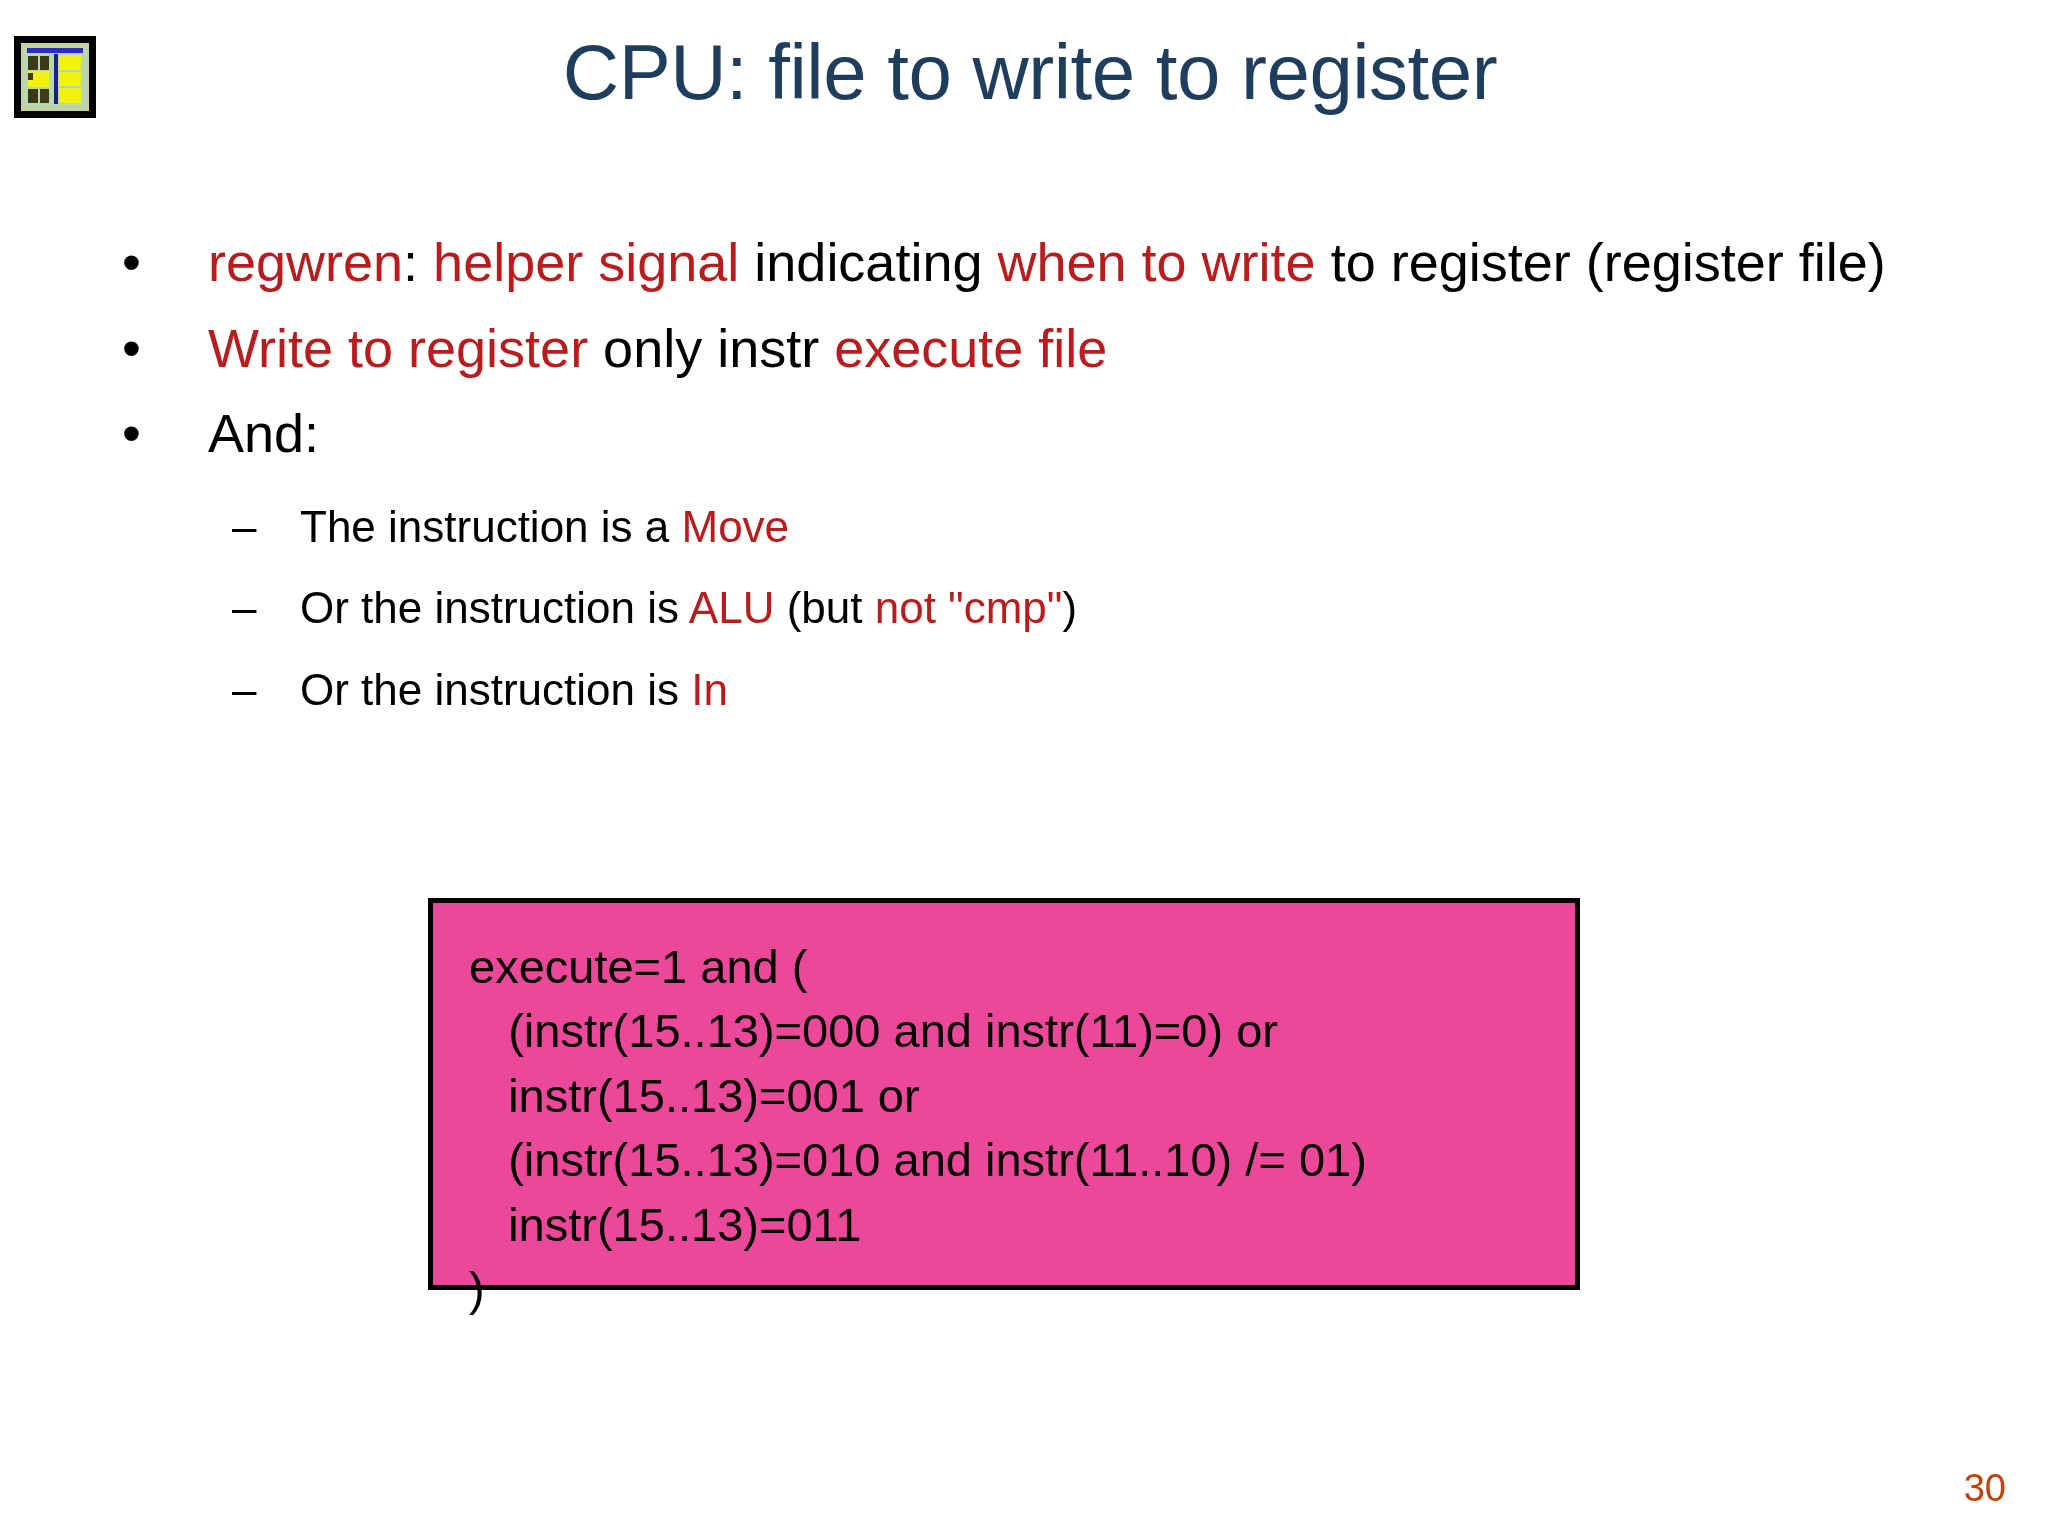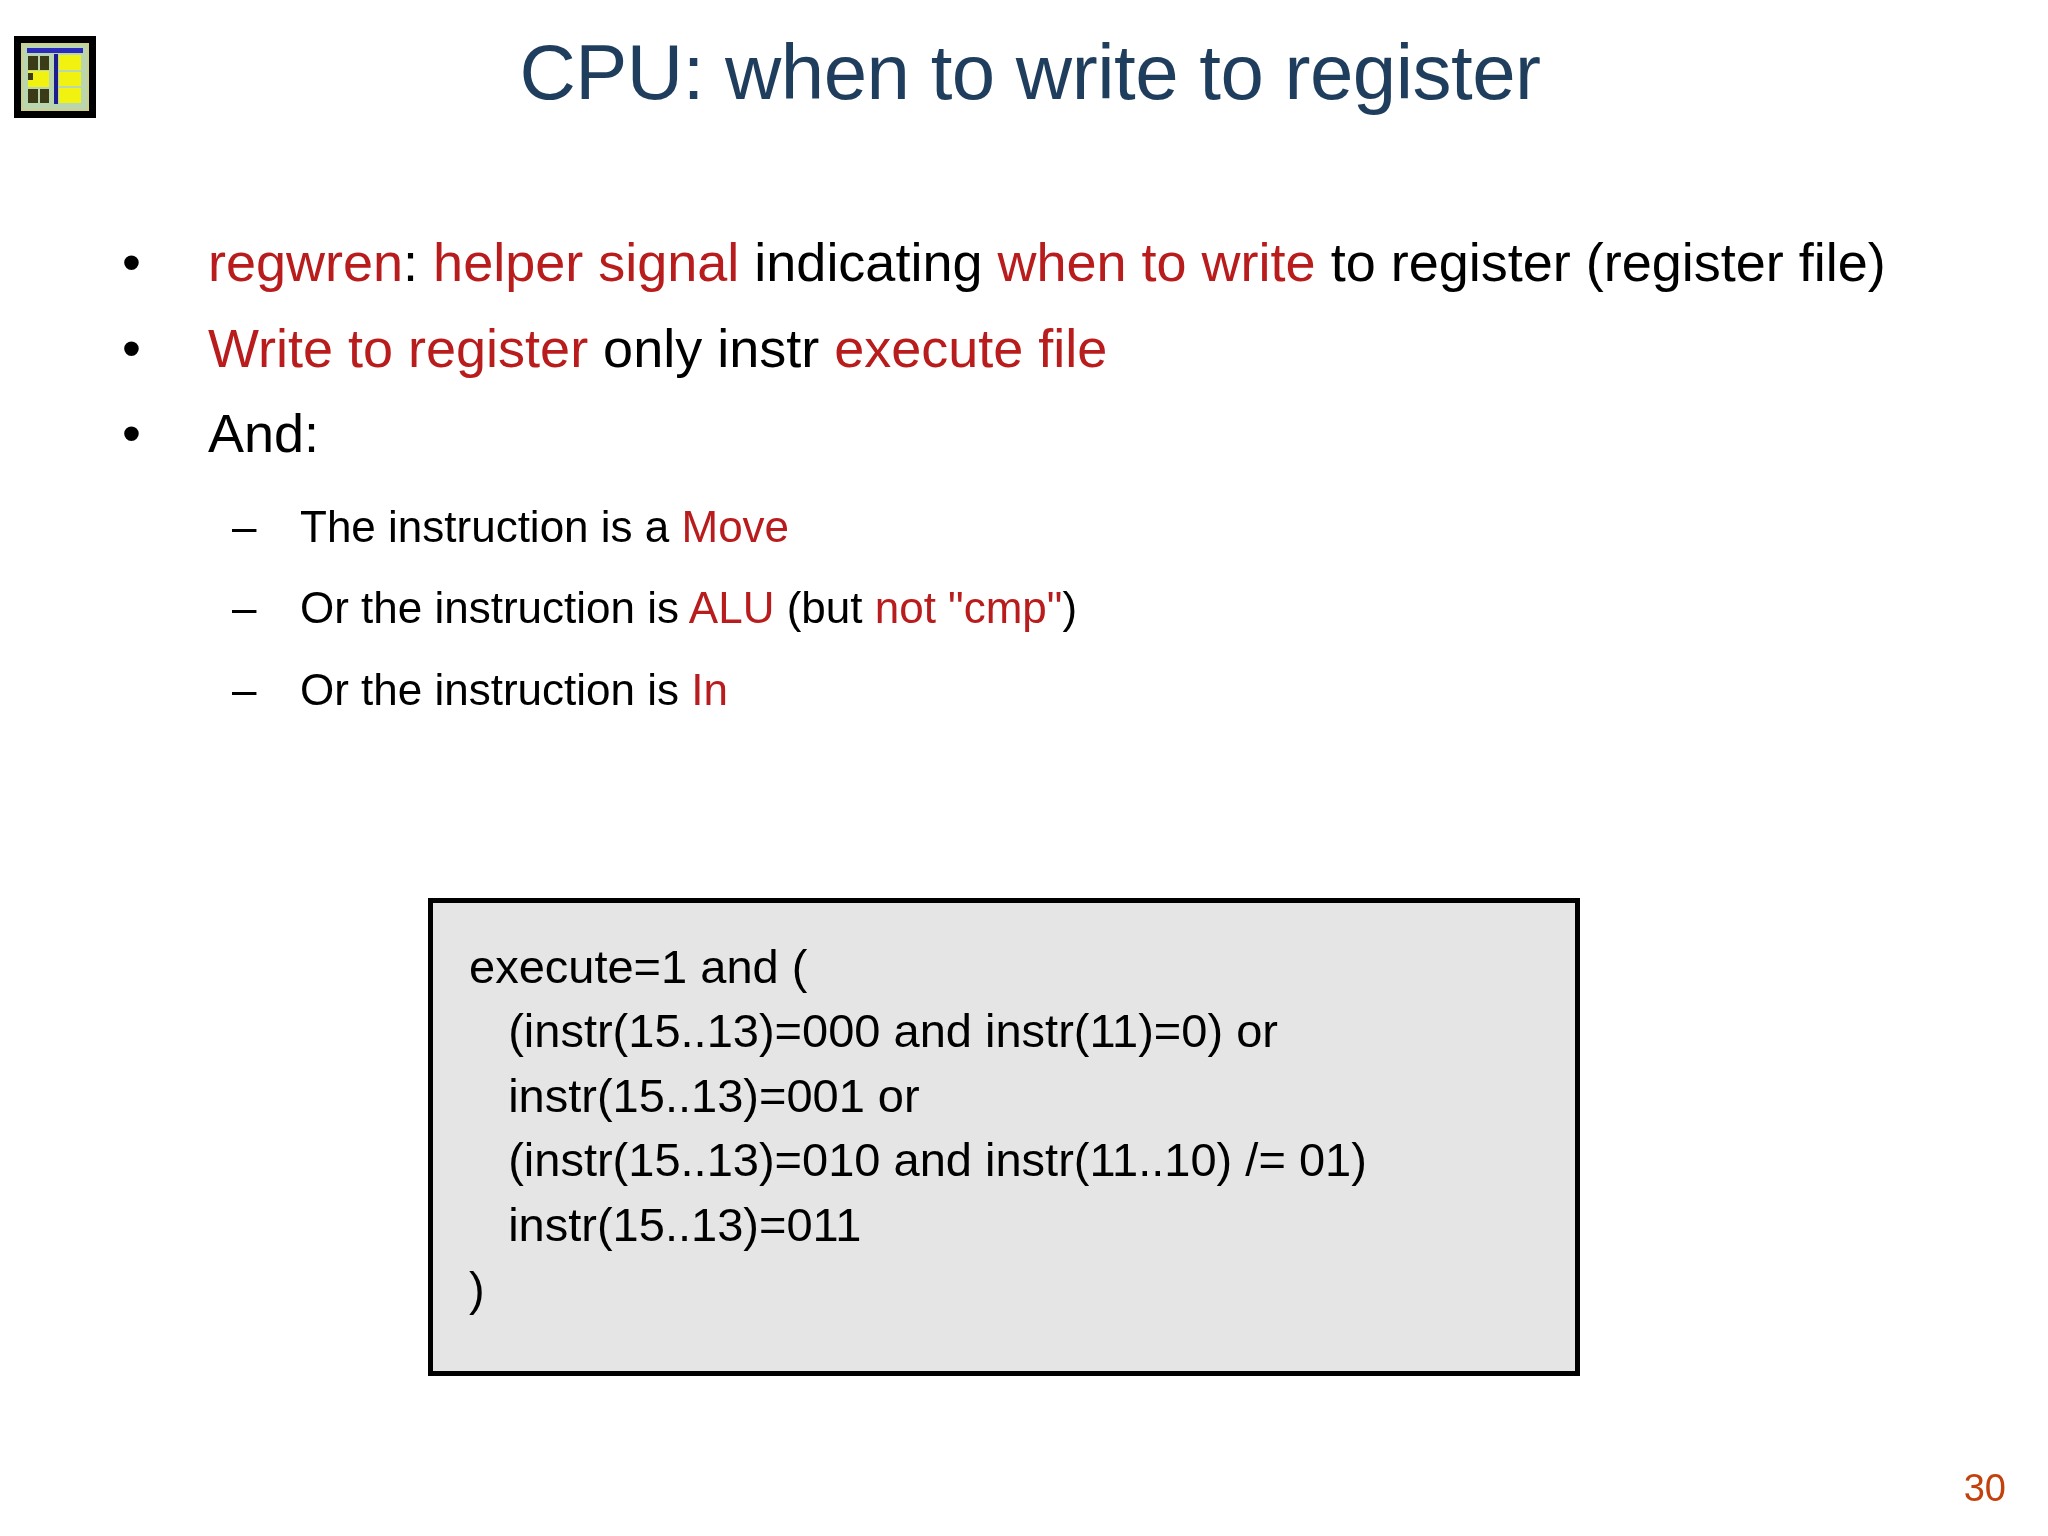--- a/index.html
+++ b/index.html
@@ -118,23 +118,23 @@
 
   .blue { color: #b91c1c; }
   .black { color: #000000; }
 
   
   #code-box {
     position: absolute;
     left: 428px;
     top: 898px;
     width: 1152px;
-    height: 478px;
+    height: 392px;
     border: 5px solid #000000;
-    background: #e5e5e5;
+    background: #ec4899;
     box-sizing: border-box;
   }
   #code-box .code-lines {
     margin: 32px 0 0 36px;
     font-size: 47px;
     line-height: 1.37;
     color: #000000;
     white-space: pre;
   }
 
@@ -159,21 +159,21 @@
     <div class="blk" style="left:8%;top:41%;width:33%;height:24%;"></div>
     <div class="dark" style="left:8%;top:44%;width:8%;height:11%;"></div>
     <div class="dark" style="left:8%;top:68%;width:15%;height:22%;"></div>
     <div class="dark" style="left:26%;top:68%;width:15%;height:22%;"></div>
     <div class="blk" style="left:57%;top:16%;width:33%;height:23%;"></div>
     <div class="blk" style="left:57%;top:42%;width:33%;height:22%;"></div>
     <div class="blk" style="left:57%;top:67%;width:33%;height:23%;"></div>
   </div>
 </div>
 
-<div id="slide-title">CPU: when to write to register</div>
+<div id="slide-title">CPU: file to write to register</div>
 
 <div id="body-content">
 
   <div class="lvl1">
     <span class="bullet">•</span>
     <span class="text"><span class="blue">regwren</span><span class="black">: </span><span class="blue">helper signal</span><span class="black"> indicating </span><span class="blue">when to write</span><span class="black"> to register (register file)</span></span>
   </div>
 
   <div class="lvl1" style="margin-top:24px;">
     <span class="bullet">•</span>

